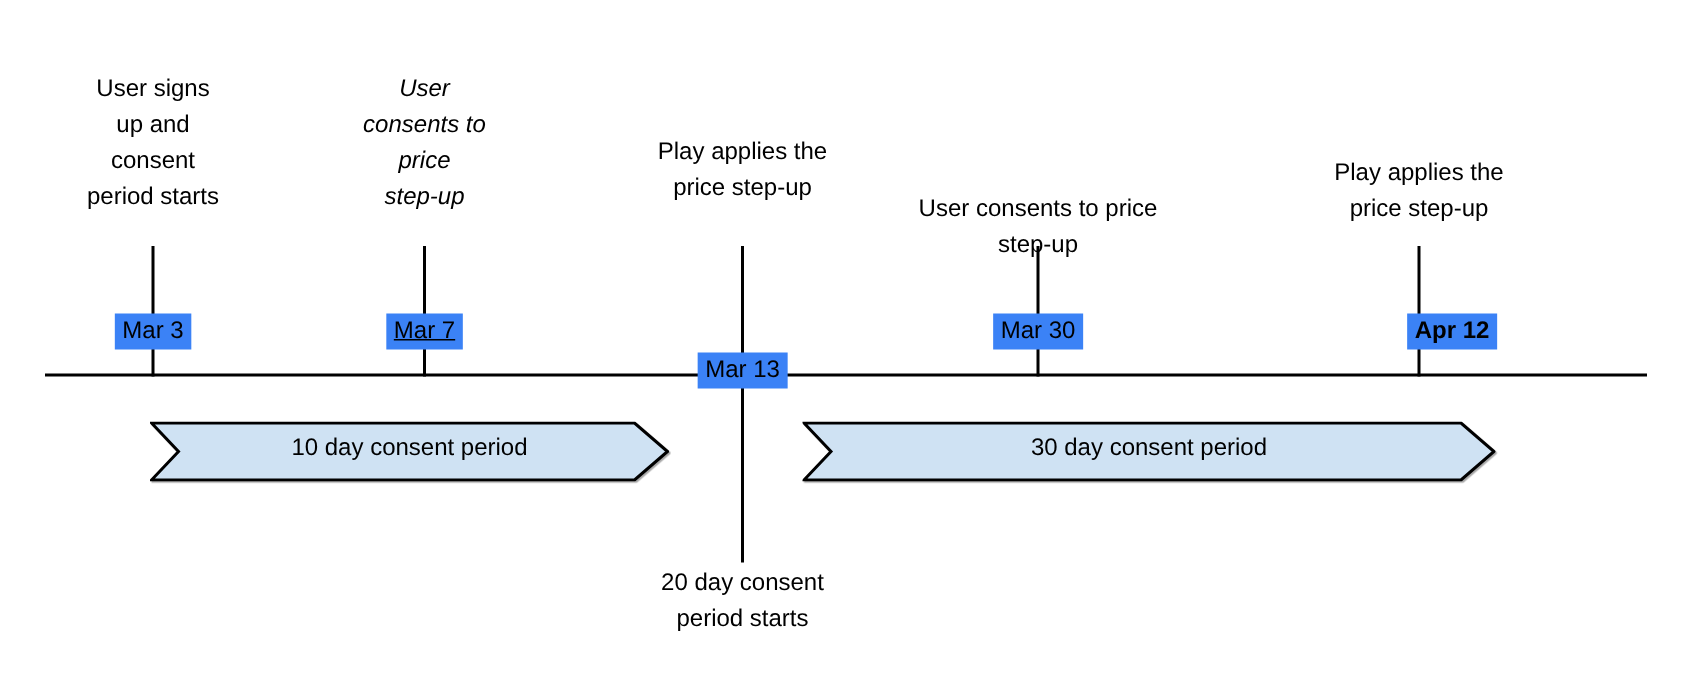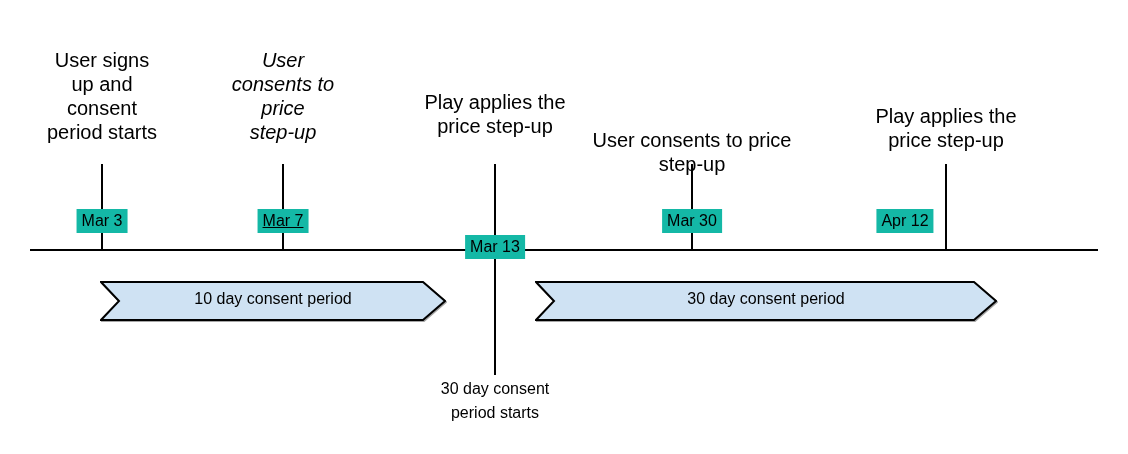--- a/index.html
+++ b/index.html
@@ -20,35 +20,35 @@
     position: absolute;
     left: 30px;
     top: 249px;
     width: 1068px;
     height: 2px;
     background: #000000;
   }
   .event-desc {
     position: absolute;
     text-align: center;
-    font-size: 20px;
+    font-size: 16px;
     line-height: 24px;
     white-space: pre-line;
     color: #000000;
   }
   .tick {
     position: absolute;
     width: 2px;
     background: #000000;
   }
   .date-label {
     position: absolute;
     top: 209px;
     transform: translateX(-50%);
-    background: #14b8a6;
+    background: #3b82f6;
     font-size: 16px;
     line-height: 22px;
     padding: 1px 5px;
     white-space: nowrap;
     color: #000000;
   }
   .banner {
     position: absolute;
     height: 35px;
   }
@@ -118,33 +118,33 @@
     <div class="event-desc" style="left:592px; top:104px; width:200px;margin-top:24px;">User consents to price
 step-up</div>
     <div class="tick" style="left:691px; top:164px; height:87px;"></div>
     <div class="date-label" style="left:692px;">Mar 30</div>
   </div>
 
   <div>
     <div class="event-desc" style="left:846px; top:104px; width:200px;">Play applies the
 price step-up</div>
     <div class="tick" style="left:945px; top:164px; height:87px;"></div>
-    <div class="date-label" style="left:905px;">Apr 12</div>
+    <div class="date-label" style="left:968px;font-weight:bold;">Apr 12</div>
   </div>
 
   <div class="banner" style="left:100px; top:281px; width:346px;">
     <svg width="346" height="40" viewBox="0 0 346 40">
       <path d="M1,1 L323,1 L345,20 L323,39 L1,39 L19,20 Z" fill="#cfe2f3" stroke="#000000" stroke-width="2" stroke-linejoin="miter"></path>
     </svg>
     <span class="banner-label">10 day consent period</span>
   </div>
 
   <div class="banner" style="left:535px; top:281px; width:462px;">
     <svg width="462" height="40" viewBox="0 0 462 40">
       <path d="M1,1 L439,1 L461,20 L439,39 L1,39 L19,20 Z" fill="#cfe2f3" stroke="#000000" stroke-width="2" stroke-linejoin="miter"></path>
     </svg>
     <span class="banner-label">30 day consent period</span>
   </div>
 
-  <div class="annotation">30 day consent
+  <div class="annotation">20 day consent
 period starts</div>
 
 </div>
 
 </body></html>

